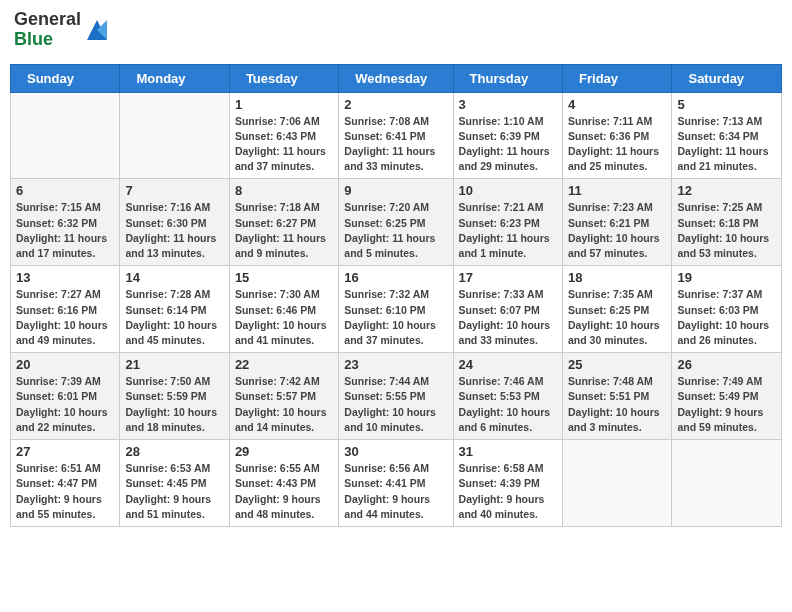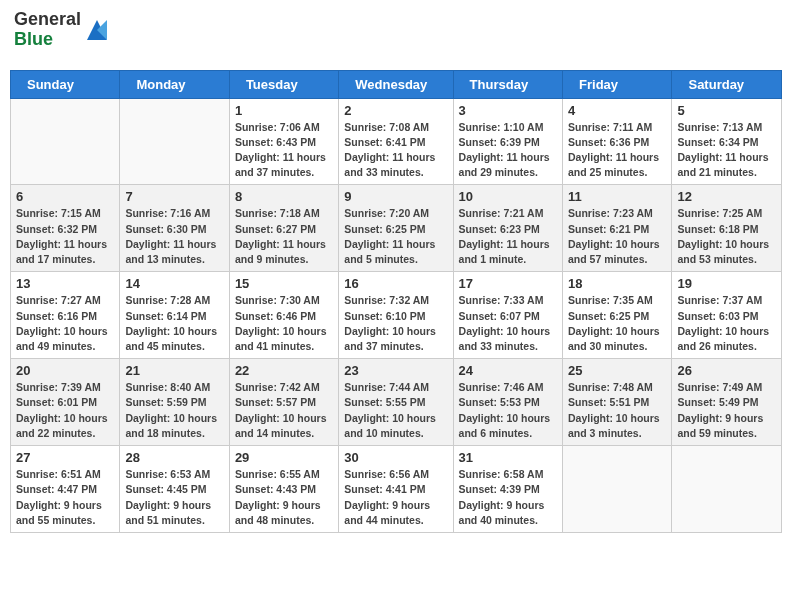--- a/index.html
+++ b/index.html
@@ -7,21 +7,21 @@
       font-family: Arial, sans-serif;
       background: #fff;
       width: 792px;
       min-height: 612px;
       padding: 10px;
     }
     .header {
       display: flex;
       justify-content: space-between;
       align-items: flex-start;
-      margin-bottom: 20px;
+      margin-bottom: 14px;
       padding: 0 4px;
     }
     .logo {
       display: flex;
       align-items: center;
       gap: 0;
     }
     .logo-text {
       font-size: 18px;
       font-weight: bold;
@@ -256,21 +256,21 @@
       </tr>
       <tr class="row-shaded">
         <td>
           <span class="day-number">20</span>
           <div class="day-info">Sunrise: 7:39 AM
 Sunset: 6:01 PM
 Daylight: 10 hours and 22 minutes.</div>
         </td>
         <td>
           <span class="day-number">21</span>
-          <div class="day-info">Sunrise: 8:40 AM
+          <div class="day-info">Sunrise: 7:50 AM
 Sunset: 5:59 PM
 Daylight: 10 hours and 18 minutes.</div>
         </td>
         <td>
           <span class="day-number">22</span>
           <div class="day-info">Sunrise: 7:42 AM
 Sunset: 5:57 PM
 Daylight: 10 hours and 14 minutes.</div>
         </td>
         <td>

